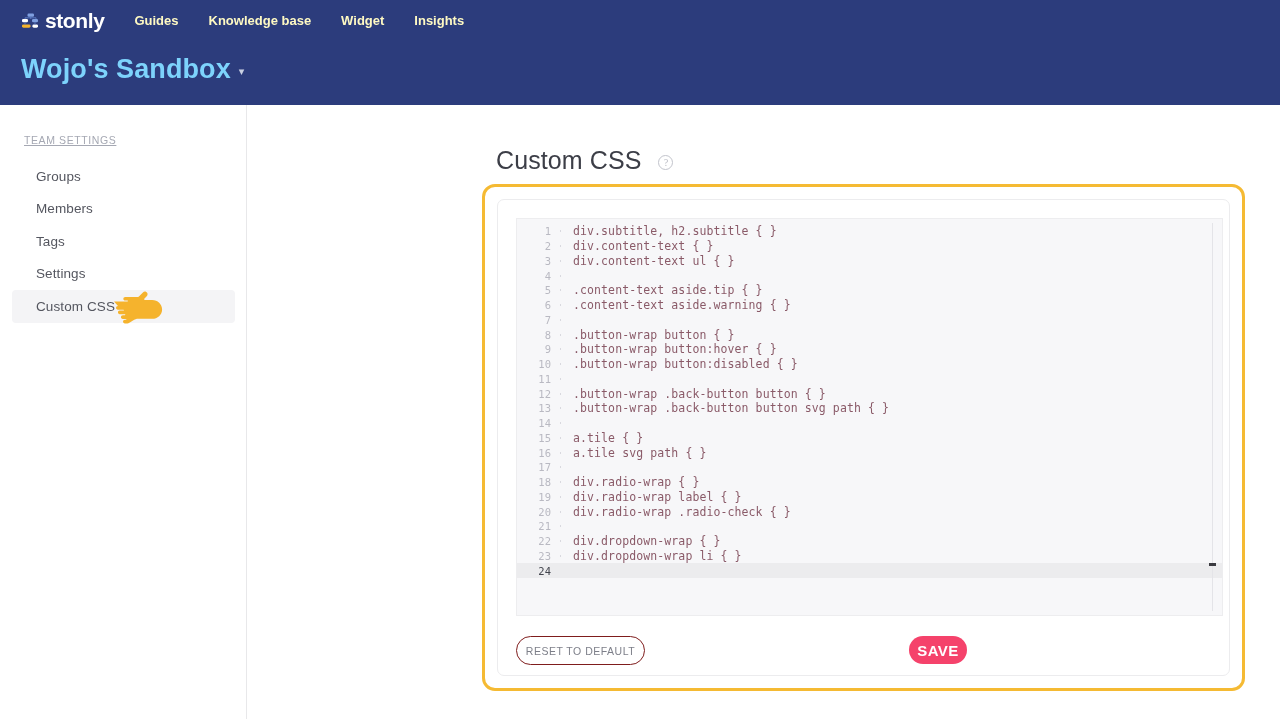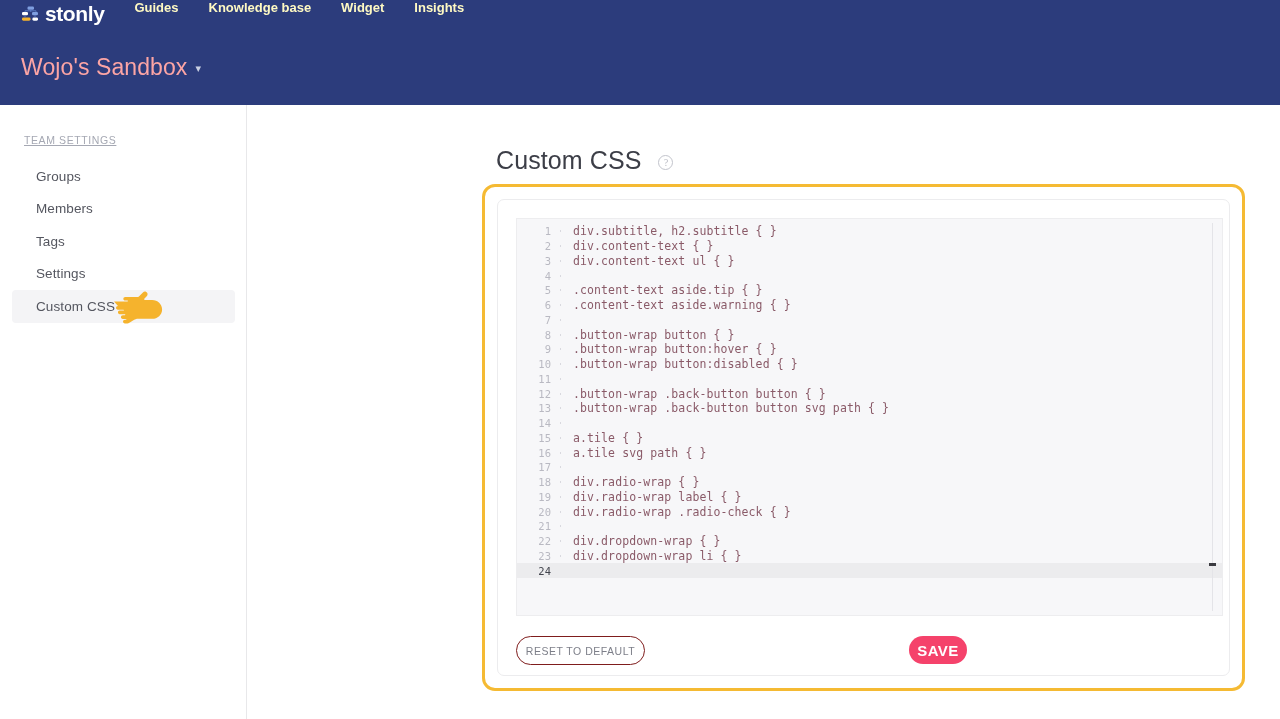--- a/index.html
+++ b/index.html
@@ -21,21 +21,21 @@
     height: 105px;
     background: #2c3c7c;
   }
 
   .nav-row {
     position: absolute;
     left: 0; top: 0;
     height: 40px;
     width: 100%;
     display: flex;
-    align-items: flex-start;
+    align-items: center;
   }
 
   .logo {
     display: flex;
     align-items: center;
     margin-left: 21px;
     margin-right: 30px;
     height: 26px;
   }
 
@@ -73,23 +73,23 @@
   .workspace-row {
     position: absolute;
     left: 21px;
     top: 56px;
     display: flex;
     align-items: baseline;
     cursor: pointer;
   }
 
   .workspace-title {
-    color: #fca5a5;
-    font-size: 23px;
-    font-weight: 400;
+    color: #7dd3fc;
+    font-size: 27px;
+    font-weight: 700;
     letter-spacing: 0.1px;
     line-height: 1;
   }
 
   .workspace-caret {
     color: #c9d0e2;
     font-size: 11px;
     margin-left: 8px;
     position: relative;
     top: -3px;

